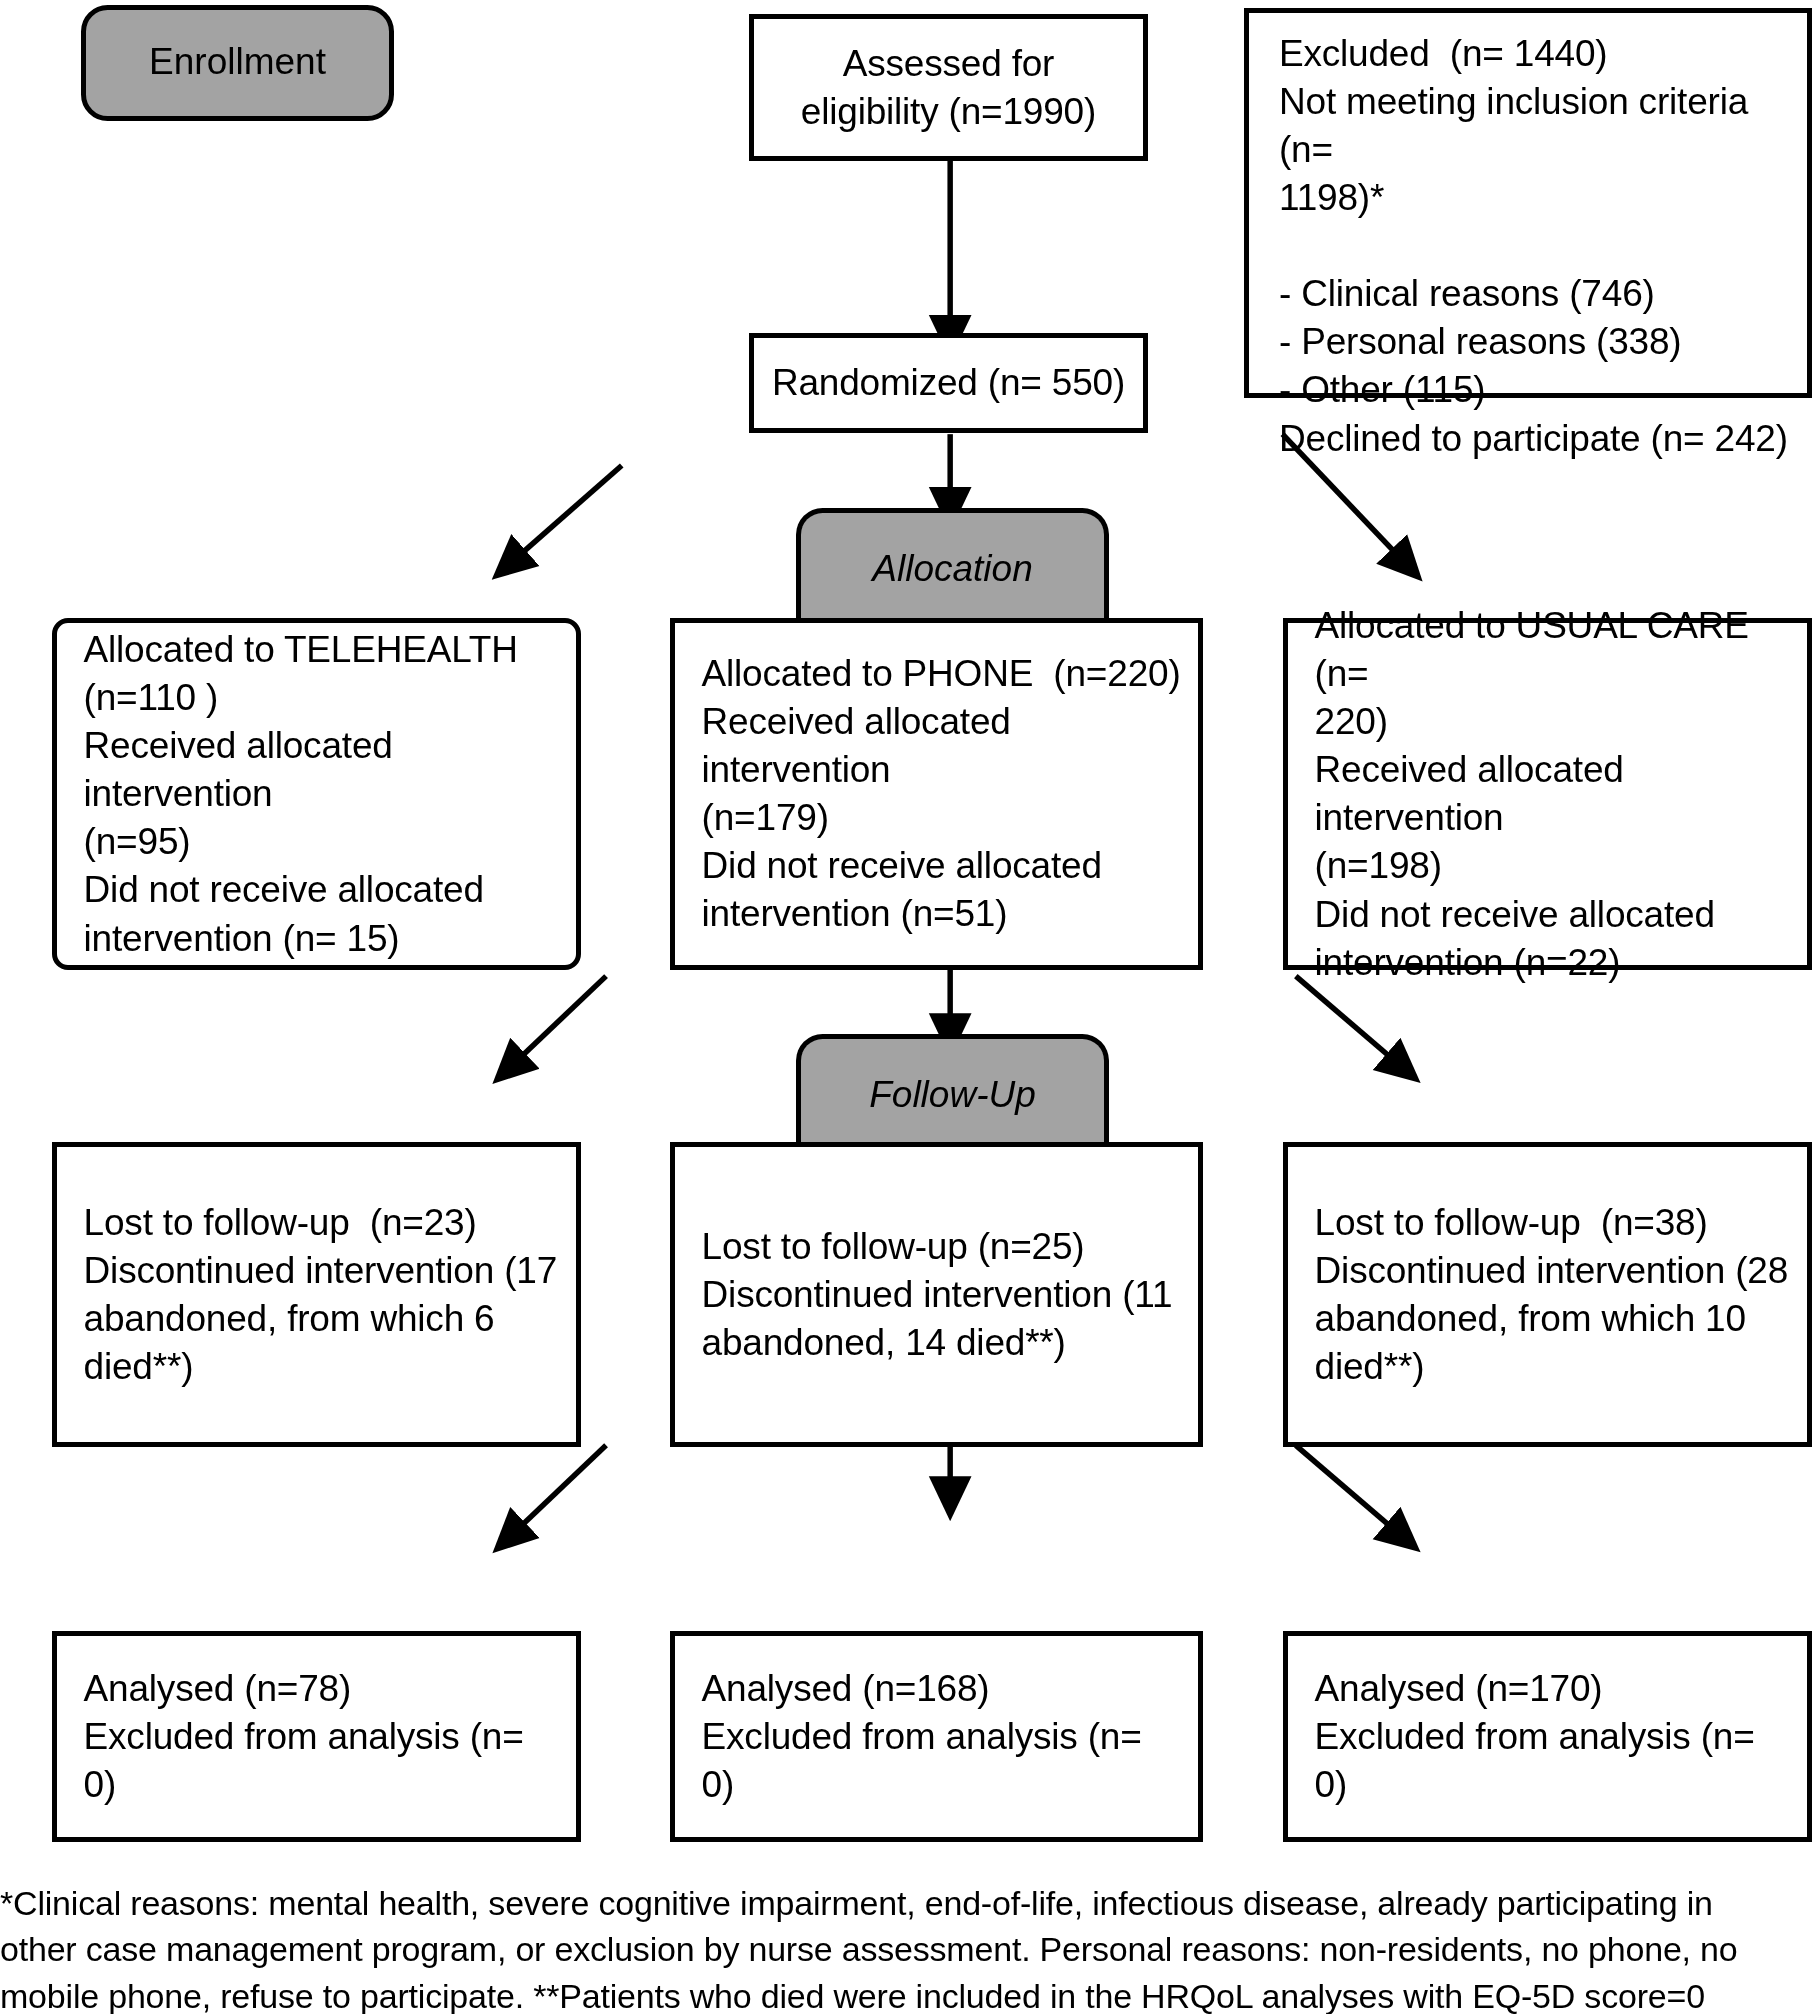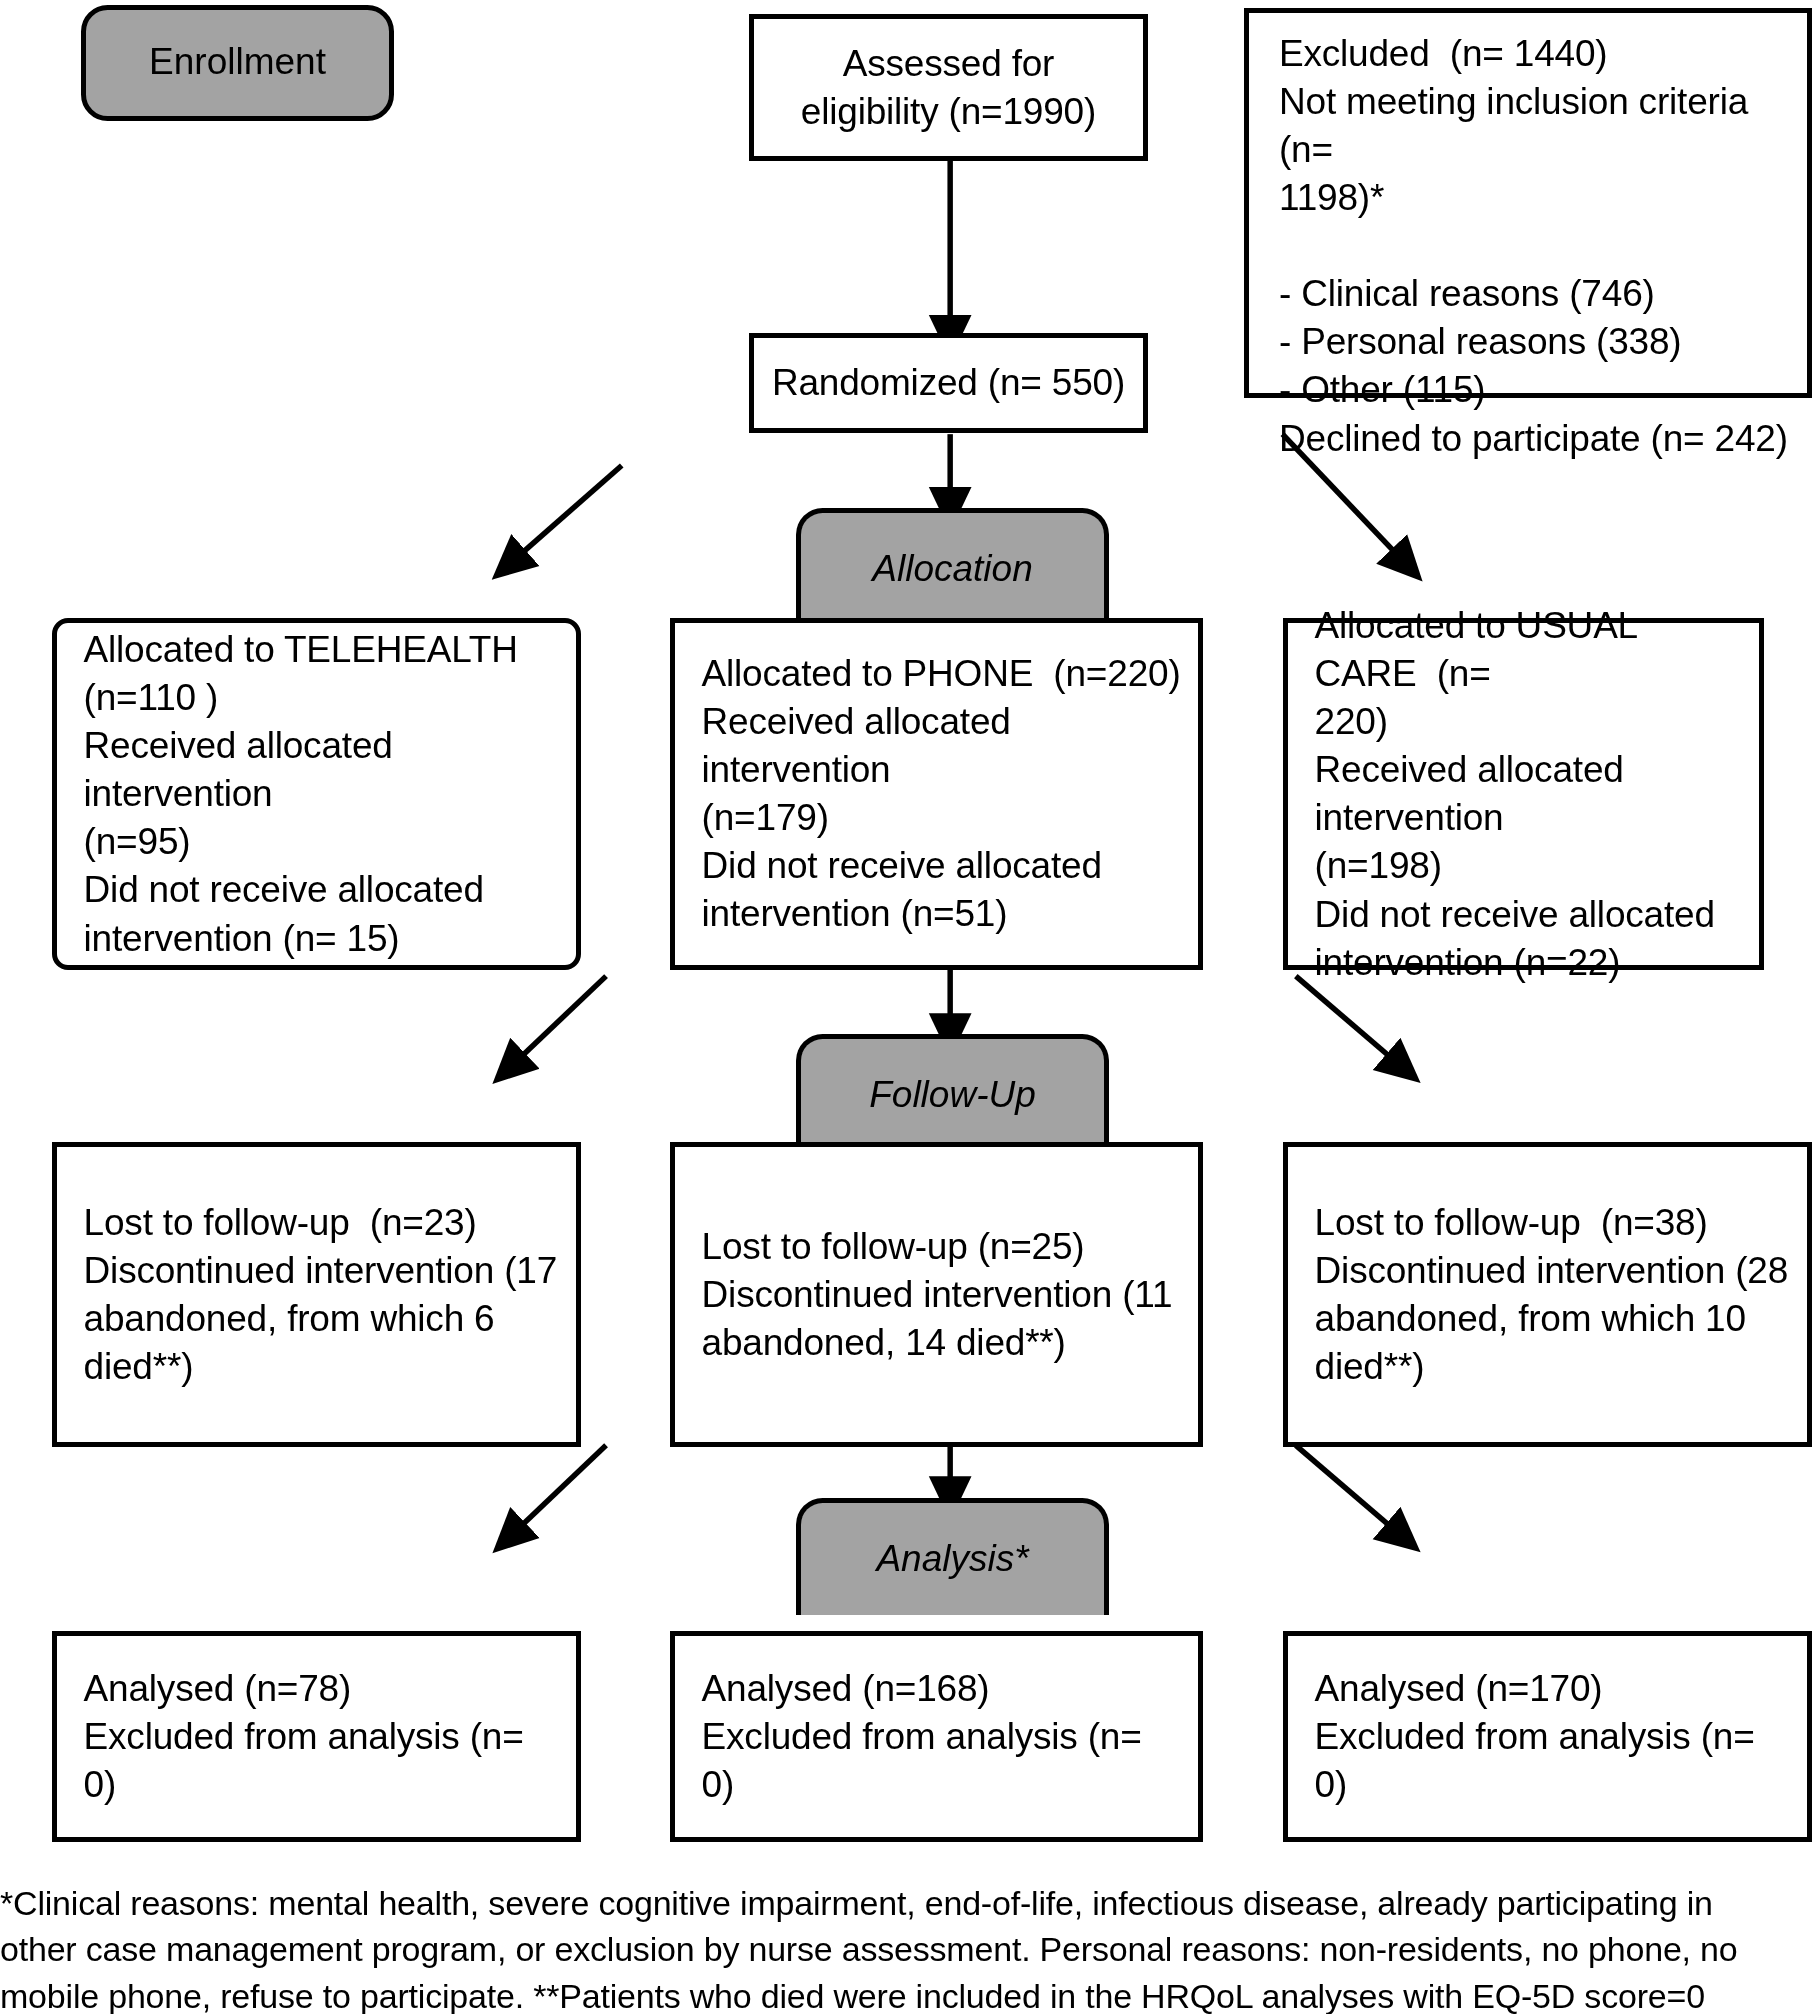--- a/index.html
+++ b/index.html
@@ -114,23 +114,20 @@
   </div>
 
   <div class="tab clip-bottom" style="left:796px; top:508px; width:313px; height:117px; z-index:1;">
     <span>Allocation</span>
   </div>
 
   <div class="tab clip-bottom" style="left:796px; top:1034px; width:313px; height:117px; z-index:1;justify-content:center;">
     <span>Follow-Up</span>
   </div>
 
-  <div class="tab clip-bottom" style="left:796px; top:1498px; width:313px; height:117px; z-index:1;">
-    <span>Analysis*</span>
-  </div>
 
   <div class="node centered" style="left:749px; top:14px; width:399px; height:147px;">
     <div class="txt">Assessed for
 eligibility (n=1990)</div>
   </div>
 
   <div class="node center-v" style="left:1244px; top:7.8px; width:568px; height:390px;">
     <div class="txt" style="left:30px; right:11px; top:17px; transform:none;">Excluded  (n= 1440)
 Not meeting inclusion criteria (n=
 1198)*
@@ -155,21 +152,21 @@
   </div>
 
   <div class="node center-v" style="left:670px; top:618px; width:533px; height:352px; z-index:2;">
     <div class="txt">Allocated to PHONE  (n=220)
 Received allocated intervention
 (n=179)
 Did not receive allocated
 intervention (n=51)</div>
   </div>
 
-  <div class="node center-v" style="left:1283px; top:618px; width:481px; height:352px; z-index:2;">
+  <div class="node center-v" style="left:1283px; top:618px; width:529px; height:352px; z-index:2;">
     <div class="txt">Allocated to USUAL CARE  (n=
 220)
 Received allocated intervention
 (n=198)
 Did not receive allocated
 intervention (n=22)</div>
   </div>
 
   <div class="node center-v" style="left:52px; top:1142px; width:529px; height:305px; z-index:2;">
     <div class="txt">Lost to follow-up  (n=23)

